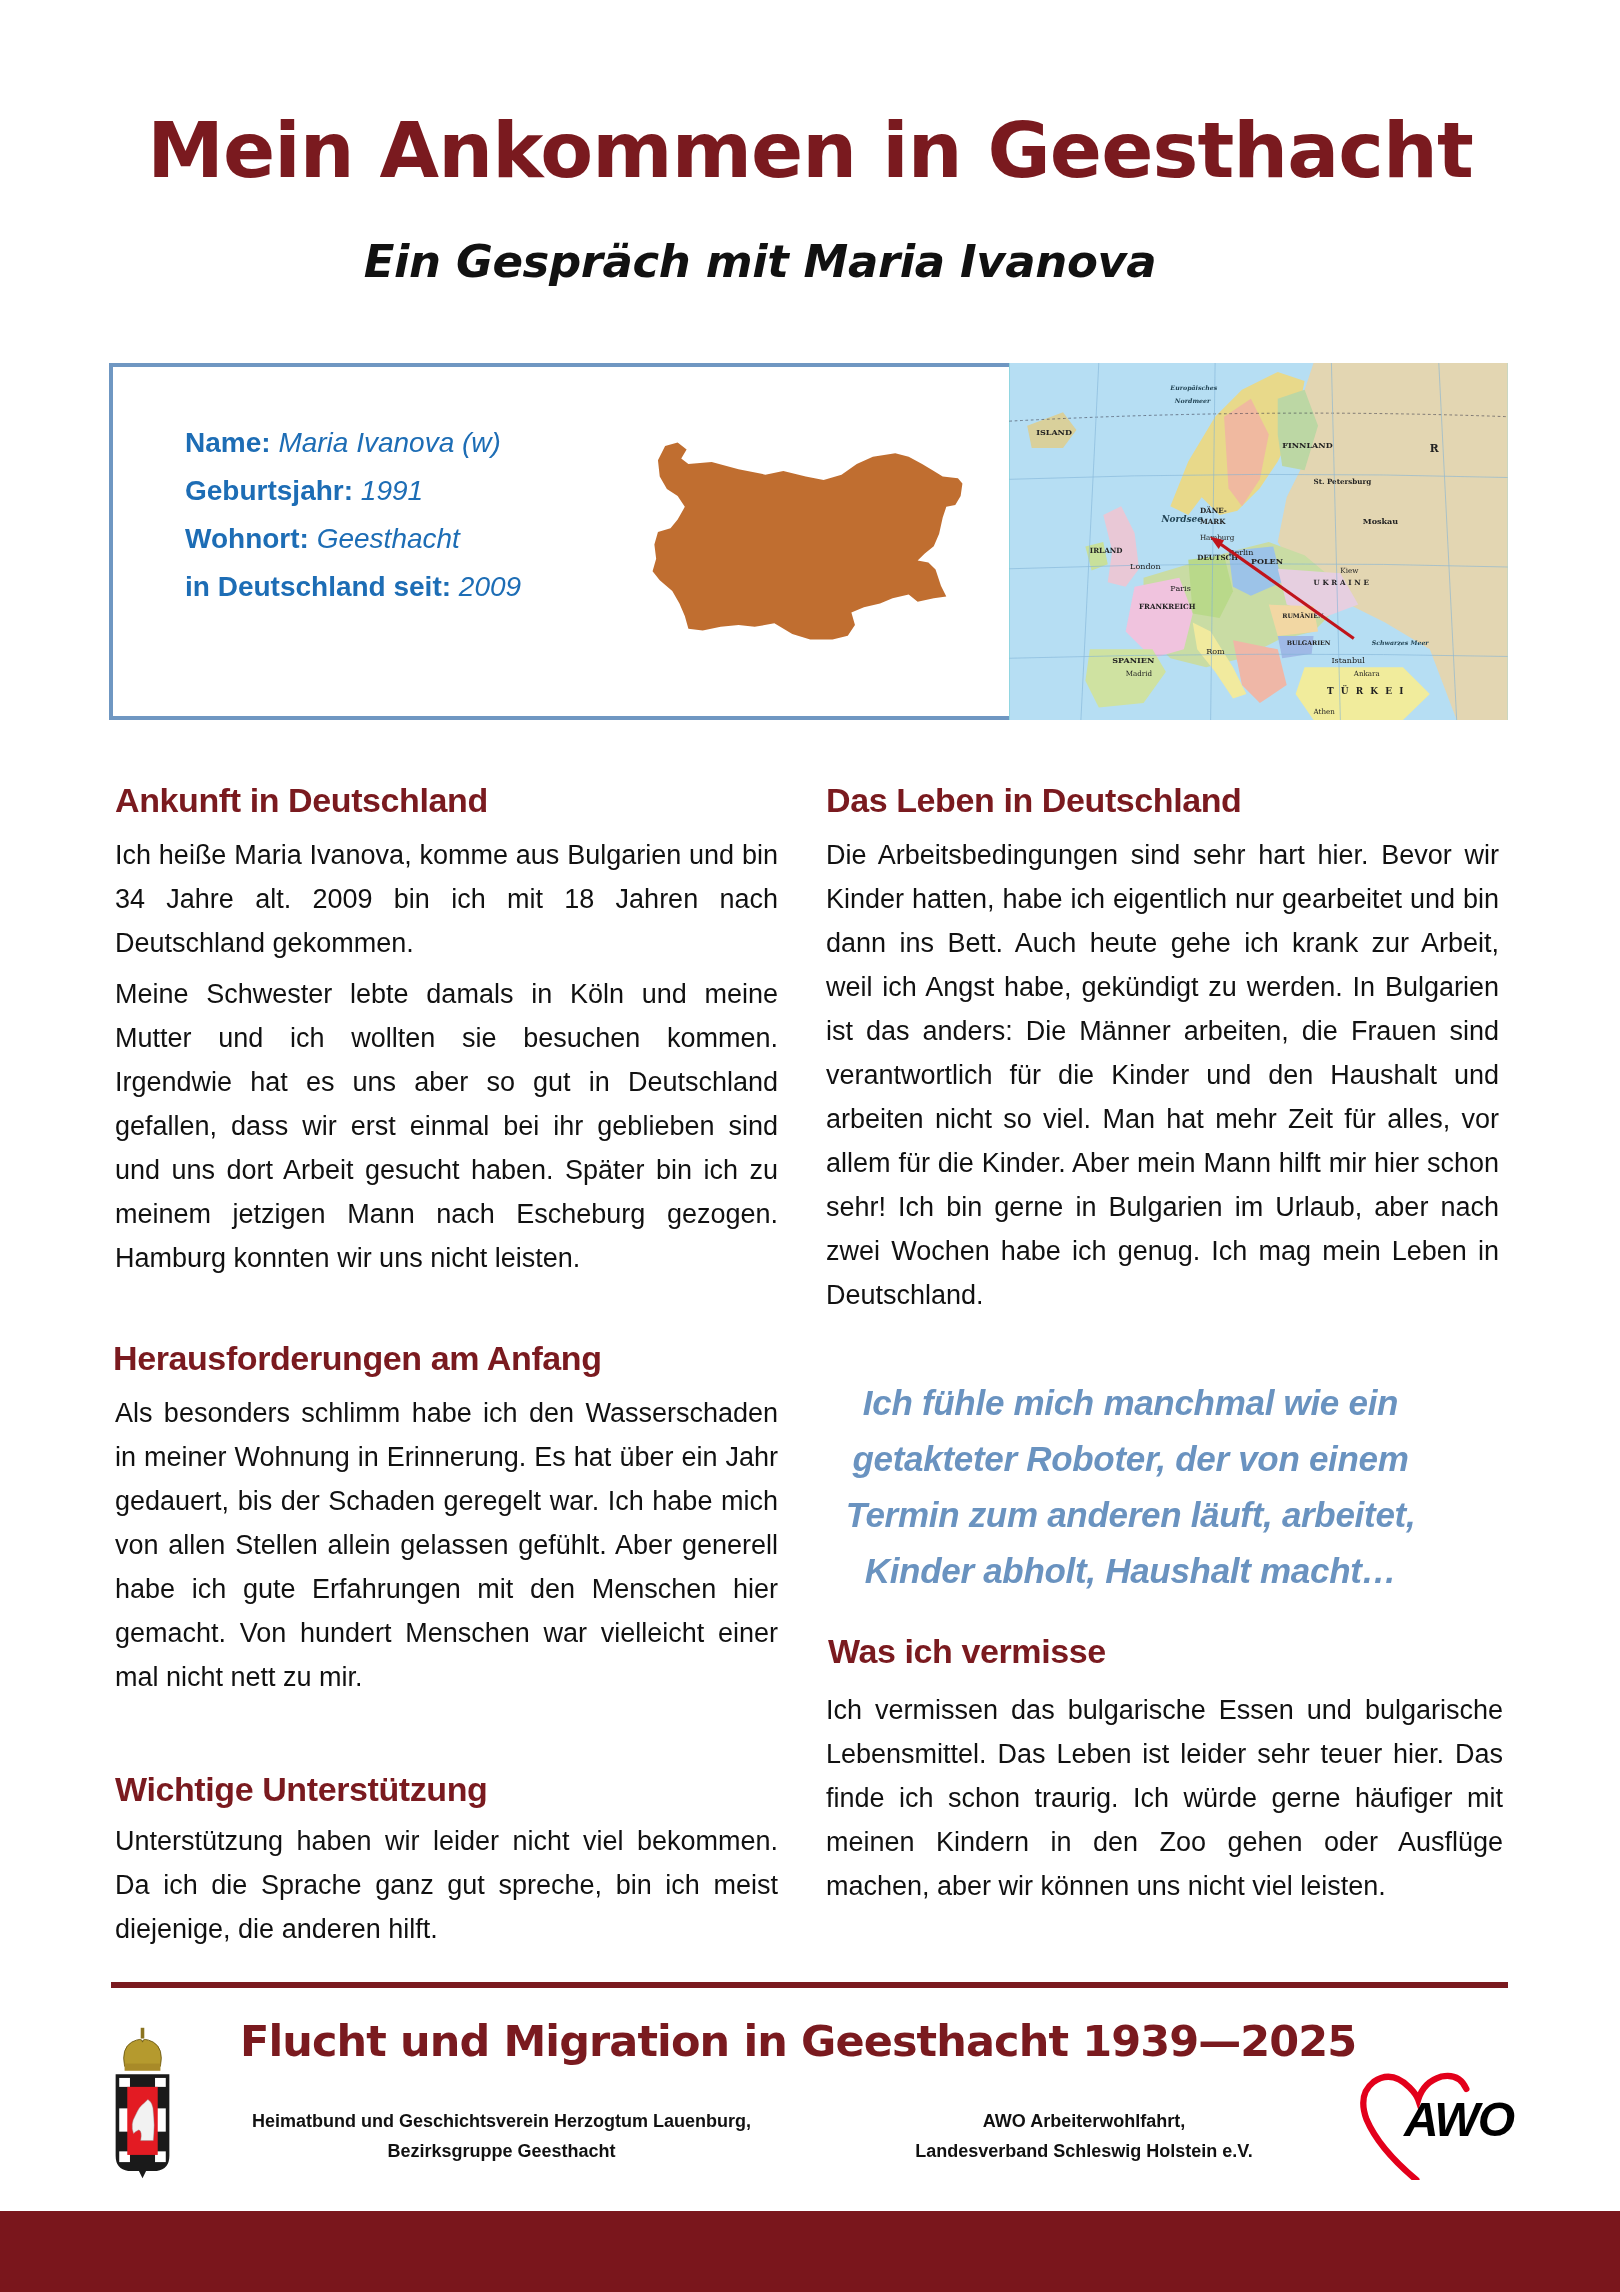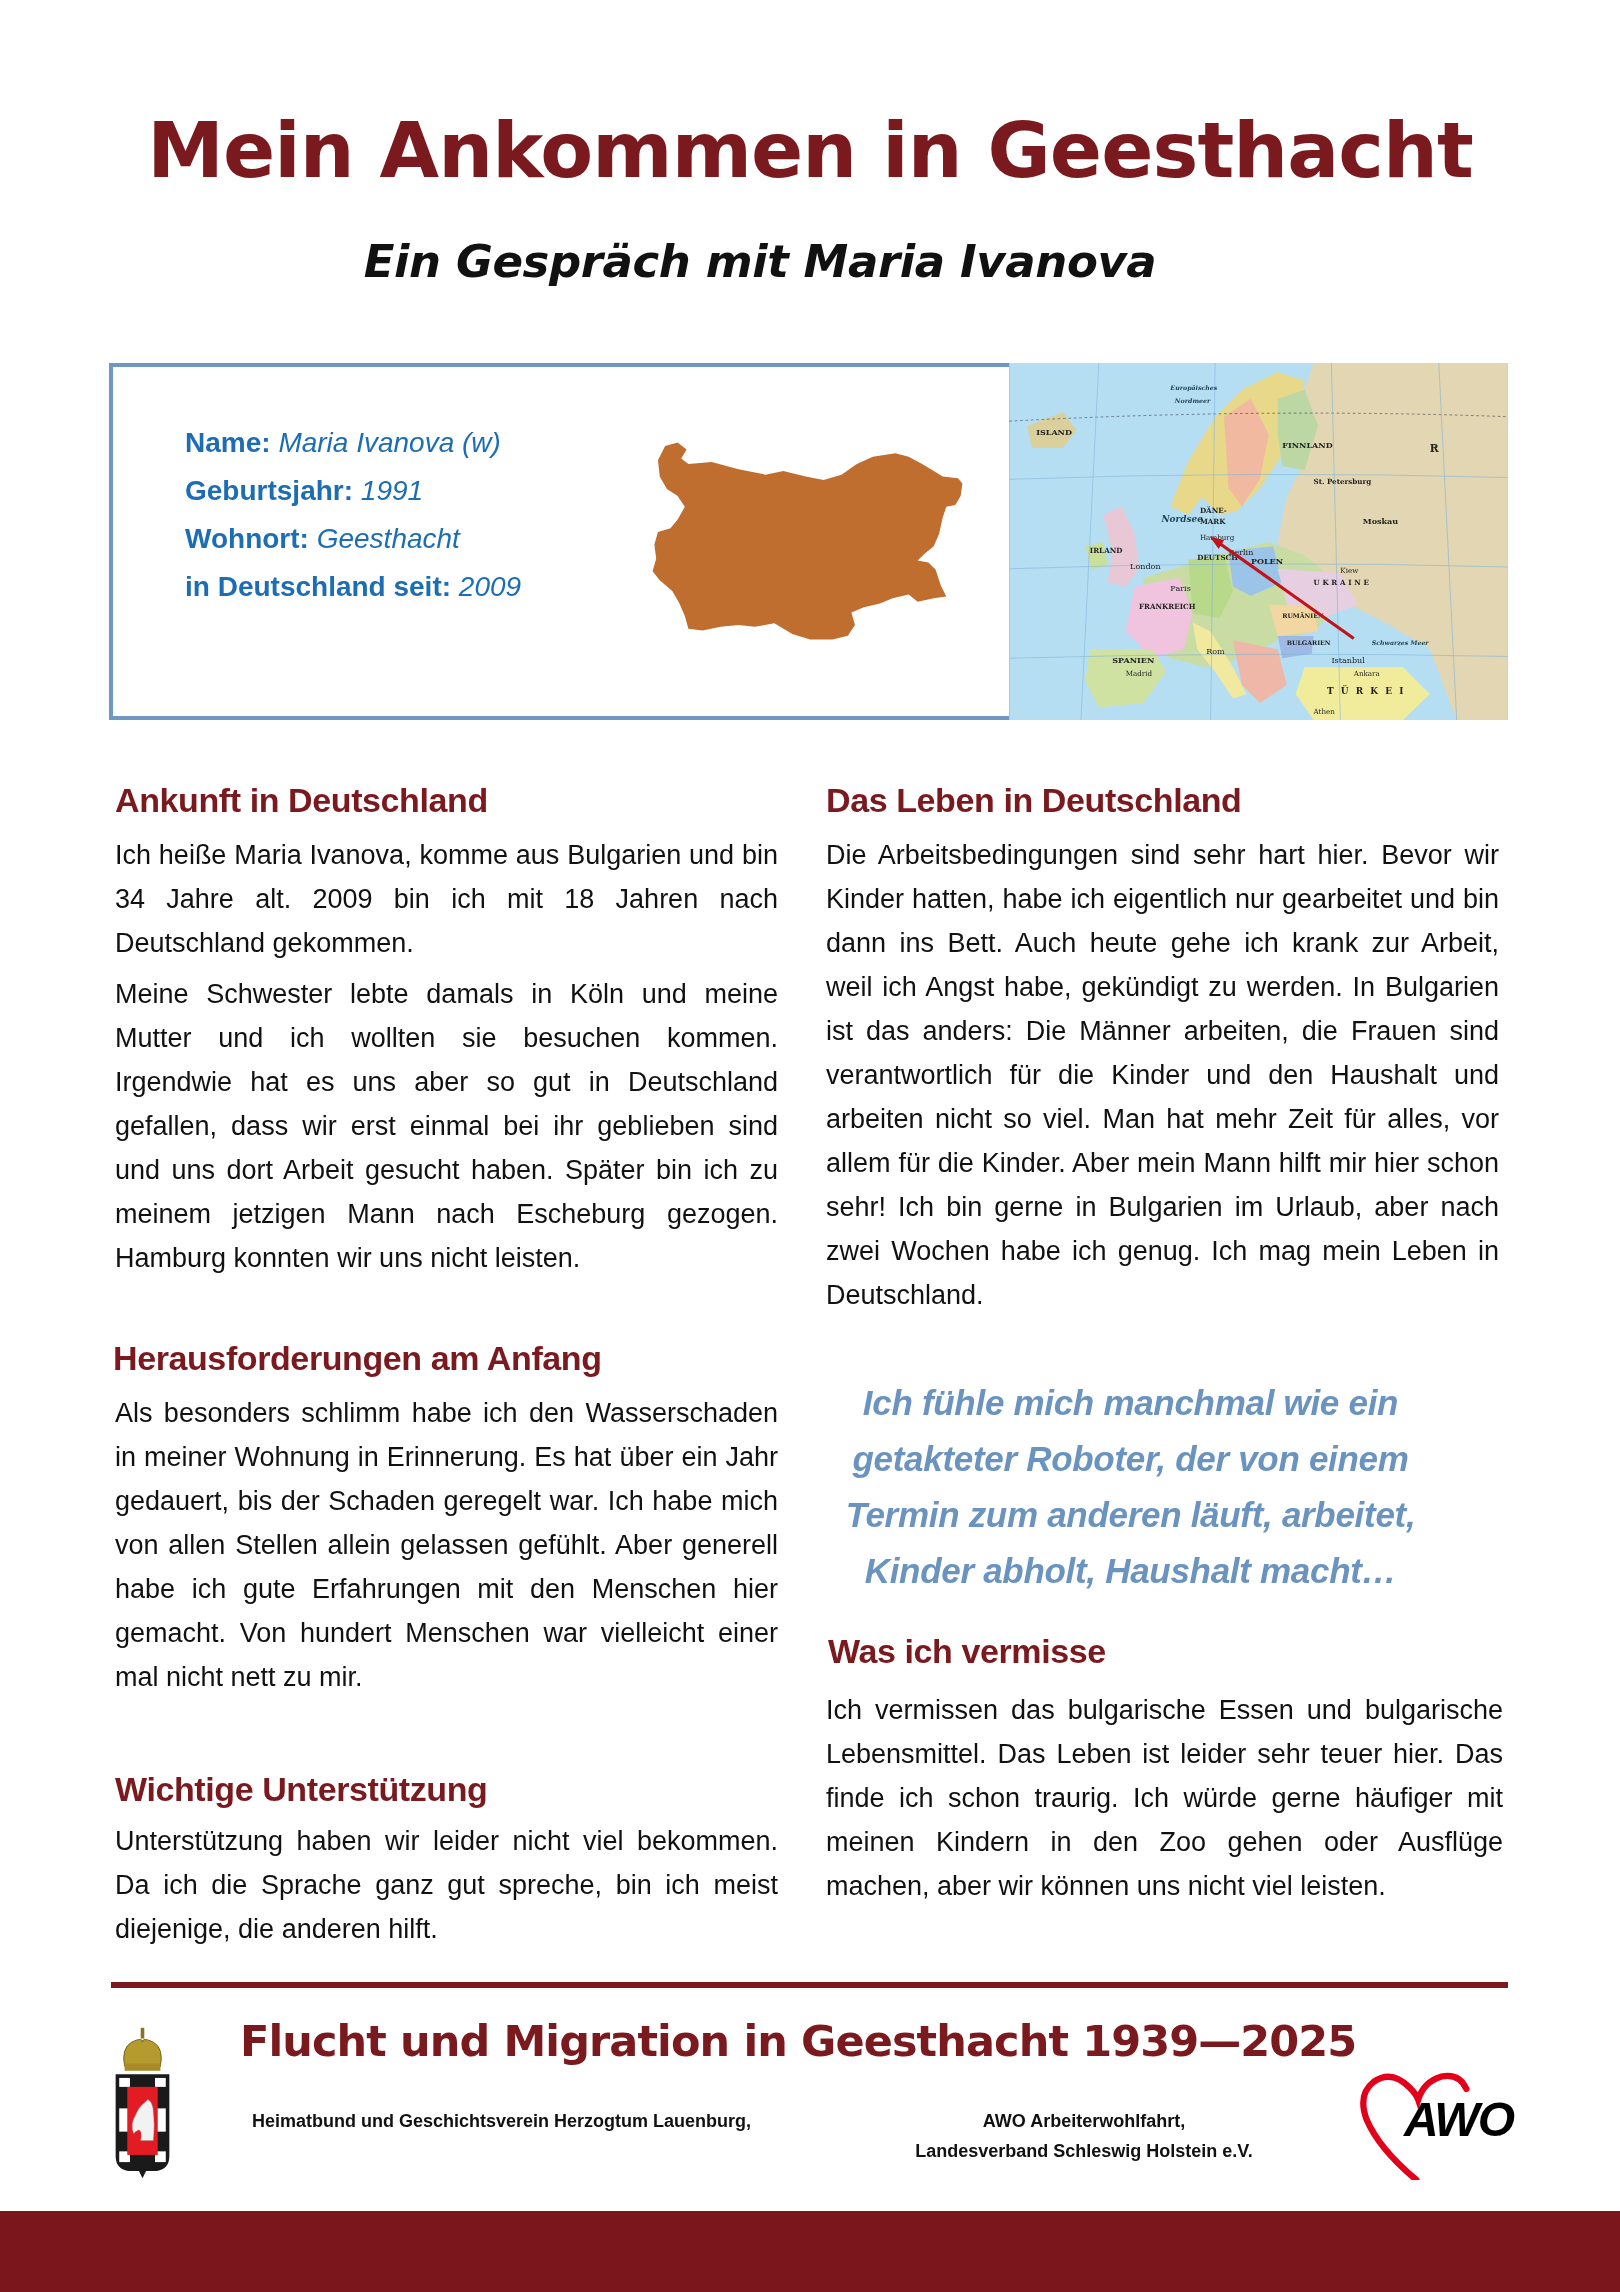--- a/index.html
+++ b/index.html
@@ -230,20 +230,21 @@
   <rect x="48" y="140" width="12" height="12" fill="#fff"></rect>
   <rect x="17" y="68" width="34" height="76" fill="#e31b23"></rect>
 
   <path d="M24,120 Q20,110 26,100 Q30,90 36,86 L40,82 Q46,86 46,96 Q48,110 46,128 L32,128 Q34,118 30,116 Q26,118 24,120 Z" fill="#f2f2f2" stroke="#999" stroke-width="0.5"></path>
 </svg>
 
 <div class="footer-title">Flucht und Migration in Geesthacht 1939—2025</div>
 
 <div class="org org-left">
   <div>Heimatbund und Geschichtsverein Herzogtum Lauenburg,</div>
+  <div>Bezirksgruppe Geesthacht</div>
 </div>
 <div class="org org-right">
   <div>AWO Arbeiterwohlfahrt,</div>
   <div>Landesverband Schleswig Holstein e.V.</div>
 </div>
 
 <div class="awo">
   <svg width="161" height="116" viewBox="0 0 180 130">
     <path d="M72,130 Q30,95 16,62 Q6,34 24,20 Q44,6 64,26 Q72,34 74,40 Q80,20 100,14 Q120,10 128,28" fill="none" stroke="#e3001b" stroke-width="7" stroke-linecap="round"></path>
   </svg>

